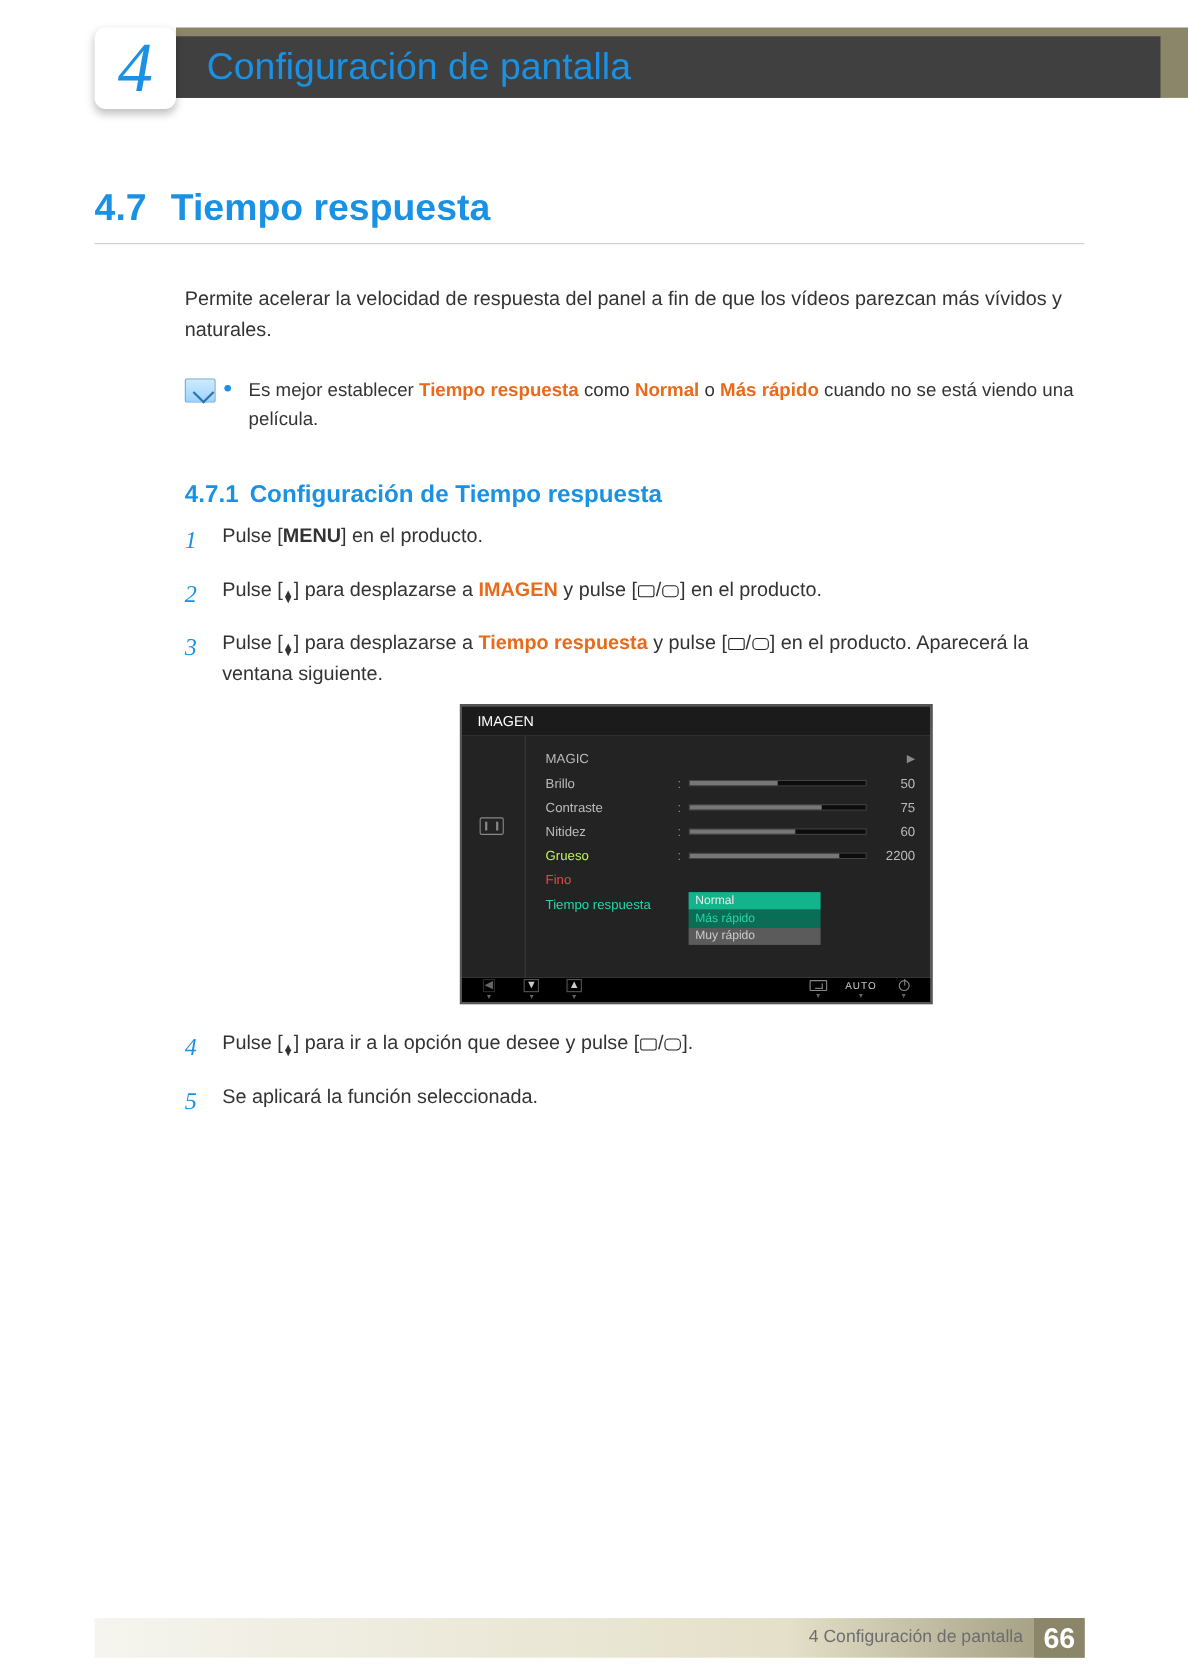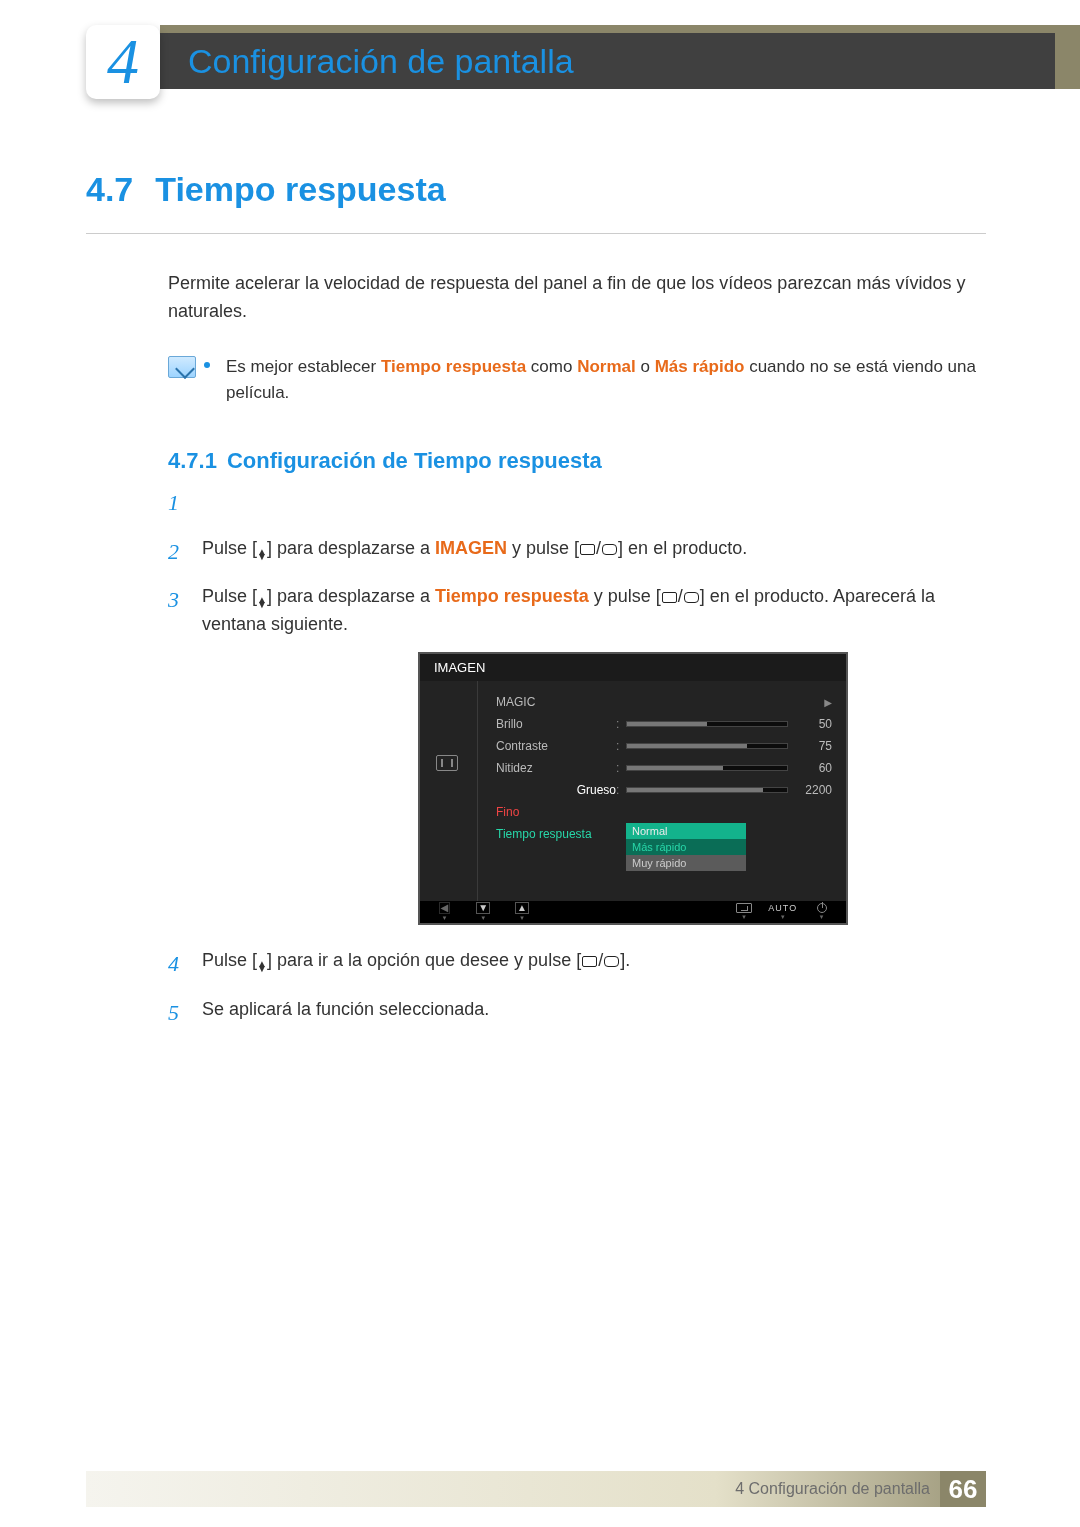--- a/index.html
+++ b/index.html
@@ -10,21 +10,21 @@
   .top-bar-outer { position: absolute; top: 25px; left: 0; right: 0; height: 70px; }
   .top-bar-olive { position: absolute; left: 160px; right: 0; top: 0; height: 64px; background: #8b8669; }
   .top-bar-white { position: absolute; left: 160px; right: 25px; top: 8px; height: 56px; background: #404040; display: flex; align-items: center; }
   .chapter-title { color: #1a91e2; font-size: 34px; font-weight: 400; margin-left: 28px; }
 
   .chapter-badge { position: absolute; left: 86px; top: 25px; width: 74px; height: 74px; background: #fff; border-radius: 10px; box-shadow: 0 4px 8px rgba(0,0,0,.25); display: flex; align-items: center; justify-content: center; }
   .chapter-badge span { color: #1a91e2; font-size: 64px; font-family: Georgia, 'Times New Roman', serif; font-style: italic; font-weight: 400; }
 
   .content { position: absolute; top: 170px; left: 86px; width: 900px; }
 
-  .sec47-head { display: flex; align-items: baseline; gap: 22px; border-bottom: 1px solid #ccc; padding-bottom: 24px; margin-bottom: 36px; }
+  .sec47-head { display: flex; align-items: baseline; gap: 22px; border-bottom: 1px solid #ccc; padding-bottom: 12px; margin-bottom: 36px; }
   .sec47-num { color: #1a91e2; font-size: 34px; font-weight: 700; }
   .sec47-title { color: #1a91e2; font-size: 34px; font-weight: 700; }
 
   .para { color: #333; font-size: 18px; line-height: 1.55; margin-left: 82px; margin-bottom: 28px; }
 
   .note-block { display: flex; gap: 8px; margin-left: 82px; margin-bottom: 28px; }
   .note-icon { width: 28px; height: 22px; background: linear-gradient(to bottom,#cfeaff,#9dd4ff); border: 1px solid #6aa8d8; border-radius: 2px; position: relative; flex: 0 0 28px; margin-top: 2px; }
   .note-icon::after { content: ""; position: absolute; right: 3px; bottom: 1px; width: 12px; height: 12px; border-left: 2px solid #2a73ab; border-bottom: 2px solid #2a73ab; transform: rotate(-45deg); }
 
   .bullets { list-style: none; }
@@ -58,21 +58,21 @@
   .osd-right { flex: 1; padding: 10px 14px 8px 18px; }
   .osd-row { display: flex; align-items: center; height: 22px; }
   .osd-row .label { width: 120px; color: #bbb; }
   .osd-row .colon { width: 10px; color: #888; }
   .osd-row .bar { flex: 1; height: 6px; background: #0c0c0c; border: 1px solid #444; margin-right: 8px; position:relative; }
   .osd-row .bar .fill { position:absolute; left:0; top:0; bottom:0; background:#777; }
   .osd-row .val { width: 36px; text-align: right; color: #bbb; }
   .osd-row.magic .label { color: #bbb; }
   .osd-row.magic .tri { margin-left:auto; color:#888; font-size:10px; }
   .osd-row.fino .label { color:#ef4444; }
-  .osd-row.dim .label { color:#ffffff;text-align:right; }
+  .osd-row.dim .label { color:#bef264; }
   .osd-row.tr .label { color: #27d6a8; }
   .osd-dd { position: relative; left: 130px; top: -22px; width: 120px; font-size: 11px; }
   .osd-dd div { padding: 2px 6px; }
   .osd-dd .normal { background: #13b38c; color:#eaeaea; }
   .osd-dd .selected { background: #0a6d56; color:#27d6a8; }
   .osd-dd .last { background: #5b5b5b; color:#ccc; }
   .osd-nav { background: #000; display:flex; align-items:center; gap:10px; padding:4px 10px; font-size:10px; color:#ccc; height:22px; }
   .osd-nav .ghost { opacity:.5; }
   .osd-nav .btn { border:1px solid #555; padding:0 1px 1px 1px; line-height:9px; }
   .osd-nav .cell { flex:1; display:flex; flex-direction:column; align-items:center; gap:0; }
@@ -118,20 +118,21 @@
     </ul>
   </div>
 
   <div class="sub-head">
     <span class="sub-num">4.7.1</span><span>Configuración de Tiempo respuesta</span>
   </div>
 
   <div class="steps">
     <div class="step">
       <span class="n">1</span>
+      <div><span>Pulse [</span><span class="menu-b">MENU</span><span>] en el producto.</span></div>
     </div>
     <div class="step">
       <span class="n">2</span>
       <div><span>Pulse [</span><span class="arrowupdown"></span><span>] para desplazarse a </span><span class="hl">IMAGEN</span><span> y pulse [</span><span class="srcicn"></span>/<span class="srcicn b"></span><span>] en el producto.</span></div>
     </div>
     <div class="step">
       <span class="n">3</span>
       <div><span>Pulse [</span><span class="arrowupdown"></span><span>] para desplazarse a </span><span class="hl">Tiempo respuesta</span><span> y pulse [</span><span class="srcicn"></span>/<span class="srcicn b"></span><span>] en el producto. Aparecerá la ventana siguiente.</span></div>
     </div>
 

